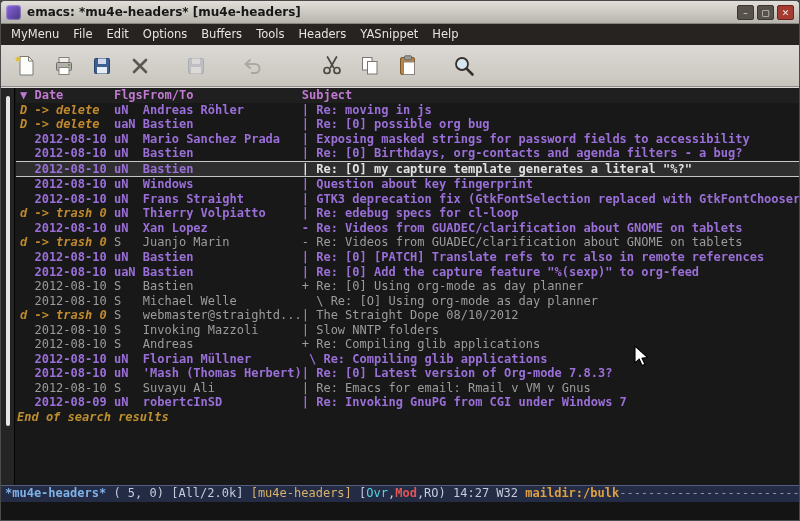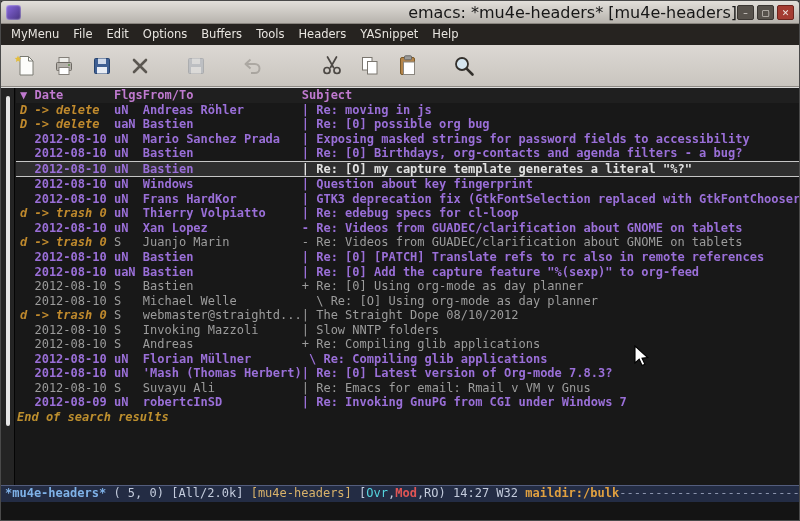--- a/index.html
+++ b/index.html
@@ -5,21 +5,21 @@
   * { box-sizing: border-box; margin: 0; padding: 0; }
   html,body { width: 800px; height: 521px; overflow: hidden; background:#2a2a2a;
               font-family:"DejaVu Sans", sans-serif; }
   .window { width:800px; height:521px; border:1px solid #4a4a4a; display:flex; flex-direction:column; background:#181818; }
 
   
   .titlebar { height:23px; background:linear-gradient(#e2dfda,#b7b3ad); border-bottom:1px solid #88847e;
               display:flex; align-items:center; padding:0 5px; border-radius:3px 3px 0 0; }
   .app-icon { width:15px; height:15px; border-radius:3px; background:linear-gradient(135deg,#8a6ae0,#46327e);
               box-shadow:inset 0 0 2px #fff; margin-right:6px; }
-  .title { flex:1; text-align:right; font-size:16px; font-weight:normal; color:#171717;
+  .title { flex:1; text-align:left; font-size:12px; font-weight:bold; color:#171717;
            white-space:nowrap; overflow:hidden; }
   .winbtns { display:flex; gap:3px; }
   .winbtn { width:17px; height:15px; font-size:9px; line-height:14px; text-align:center;
             color:#efe9e4; background:#57524c; border:1px solid #3b3733; border-radius:2px; }
   .winbtn.close { background:#a43c32; border-color:#6e241d; }
 
   
   .menubar { height:21px; background:#262320; display:flex; align-items:stretch; padding-left:3px; }
   .menu-item { color:#e8e5e0; font-size:11.5px; padding:3px 7px 12px 7px; white-space:nowrap; }
 
@@ -178,21 +178,21 @@
         <span class="col c-from">From/To</span>
         <span class="col c-subj">Subject</span>
       </div>
 
     <div class="row unread"><span class="col c-mark action">D</span><span class="col c-date action">-&gt; delete</span><span class="col c-flags">uN</span><span class="col c-from">Andreas Röhler</span><span class="col c-subj">| Re: moving in js</span></div>
         <div class="row unread"><span class="col c-mark action">D</span><span class="col c-date action">-&gt; delete</span><span class="col c-flags">uaN</span><span class="col c-from">Bastien</span><span class="col c-subj">| Re: [0] possible org bug</span></div>
         <div class="row unread"><span class="col c-mark"></span><span class="col c-date">2012-08-10</span><span class="col c-flags">uN</span><span class="col c-from">Mario Sanchez Prada</span><span class="col c-subj">| Exposing masked strings for password fields to accessibility</span></div>
         <div class="row unread"><span class="col c-mark"></span><span class="col c-date">2012-08-10</span><span class="col c-flags">uN</span><span class="col c-from">Bastien</span><span class="col c-subj">| Re: [0] Birthdays, org-contacts and agenda filters - a bug?</span></div>
         <div class="row unread current"><span class="col c-mark"></span><span class="col c-date">2012-08-10</span><span class="col c-flags">uN</span><span class="col c-from">Bastien</span><span class="col c-subj">| Re: [O] my capture template generates a literal "%?"</span></div>
         <div class="row unread"><span class="col c-mark"></span><span class="col c-date">2012-08-10</span><span class="col c-flags">uN</span><span class="col c-from">Windows</span><span class="col c-subj">| Question about key fingerprint</span></div>
-        <div class="row unread"><span class="col c-mark"></span><span class="col c-date">2012-08-10</span><span class="col c-flags">uN</span><span class="col c-from">Frans HardKor</span><span class="col c-subj">| GTK3 deprecation fix (GtkFontSelection replaced with GtkFontChooser)</span></div>
+        <div class="row unread"><span class="col c-mark"></span><span class="col c-date">2012-08-10</span><span class="col c-flags">uN</span><span class="col c-from">Frans Straight</span><span class="col c-subj">| GTK3 deprecation fix (GtkFontSelection replaced with GtkFontChooser)</span></div>
         <div class="row unread"><span class="col c-mark action">d</span><span class="col c-date action">-&gt; trash 0</span><span class="col c-flags">uN</span><span class="col c-from">Thierry Volpiatto</span><span class="col c-subj">| Re: edebug specs for cl-loop</span></div>
         <div class="row unread"><span class="col c-mark"></span><span class="col c-date">2012-08-10</span><span class="col c-flags">uN</span><span class="col c-from">Xan Lopez</span><span class="col c-subj">- Re: Videos from GUADEC/clarification about GNOME on tablets</span></div>
         <div class="row read"><span class="col c-mark action">d</span><span class="col c-date action">-&gt; trash 0</span><span class="col c-flags">S</span><span class="col c-from">Juanjo Marin</span><span class="col c-subj">- Re: Videos from GUADEC/clarification about GNOME on tablets</span></div>
         <div class="row unread"><span class="col c-mark"></span><span class="col c-date">2012-08-10</span><span class="col c-flags">uN</span><span class="col c-from">Bastien</span><span class="col c-subj">| Re: [0] [PATCH] Translate refs to rc also in remote references</span></div>
         <div class="row unread"><span class="col c-mark"></span><span class="col c-date">2012-08-10</span><span class="col c-flags">uaN</span><span class="col c-from">Bastien</span><span class="col c-subj">| Re: [0] Add the capture feature "%(sexp)" to org-feed</span></div>
         <div class="row read"><span class="col c-mark"></span><span class="col c-date">2012-08-10</span><span class="col c-flags">S</span><span class="col c-from">Bastien</span><span class="col c-subj">+ Re: [0] Using org-mode as day planner</span></div>
         <div class="row read"><span class="col c-mark"></span><span class="col c-date">2012-08-10</span><span class="col c-flags">S</span><span class="col c-from">Michael Welle</span><span class="col c-subj">  \ Re: [O] Using org-mode as day planner</span></div>
         <div class="row read"><span class="col c-mark action">d</span><span class="col c-date action">-&gt; trash 0</span><span class="col c-flags">S</span><span class="col c-from">webmaster@straightd...</span><span class="col c-subj">| The Straight Dope 08/10/2012</span></div>
         <div class="row read"><span class="col c-mark"></span><span class="col c-date">2012-08-10</span><span class="col c-flags">S</span><span class="col c-from">Invoking Mazzoli</span><span class="col c-subj">| Slow NNTP folders</span></div>
         <div class="row read"><span class="col c-mark"></span><span class="col c-date">2012-08-10</span><span class="col c-flags">S</span><span class="col c-from">Andreas</span><span class="col c-subj">+ Re: Compiling glib applications</span></div>

